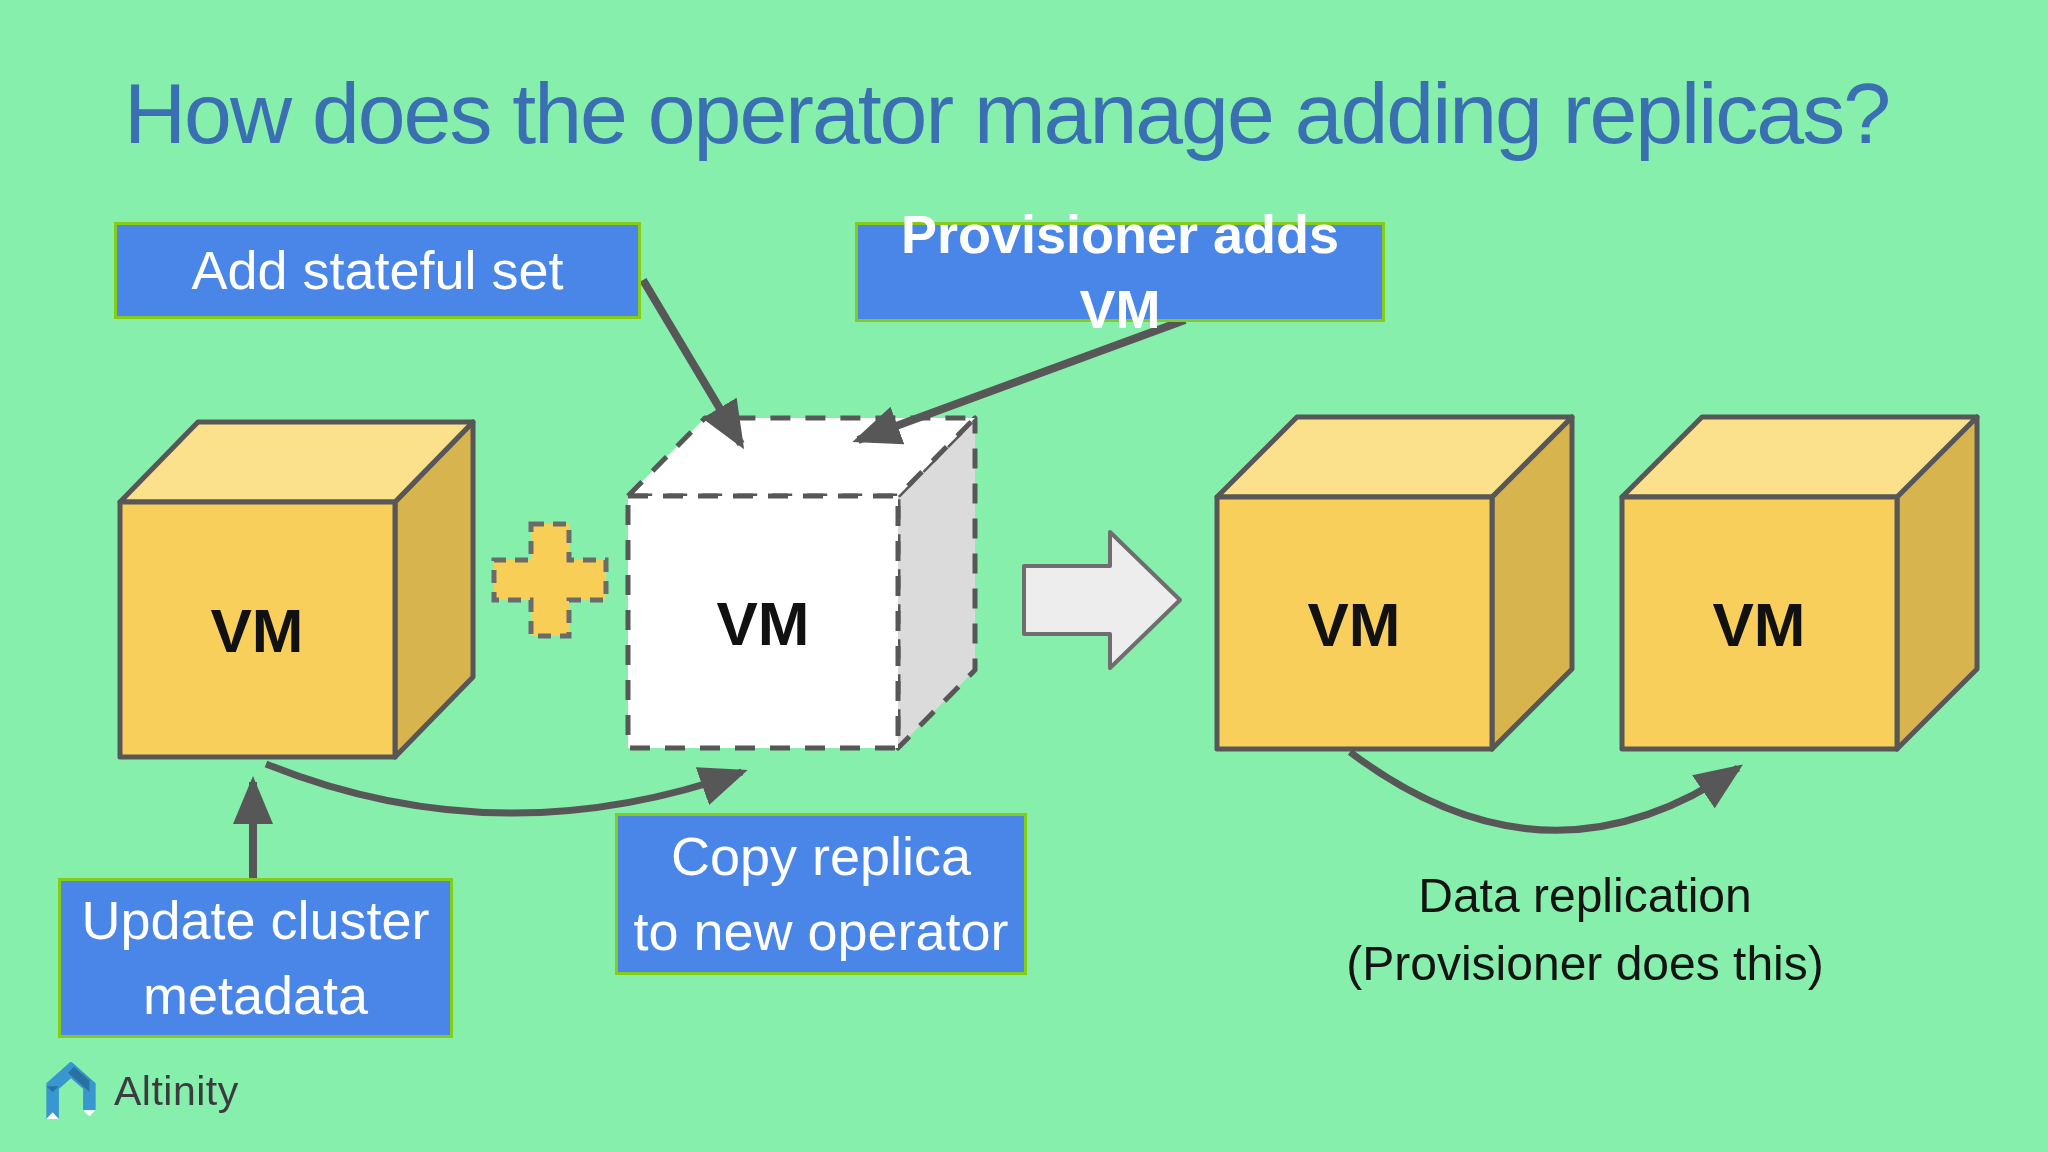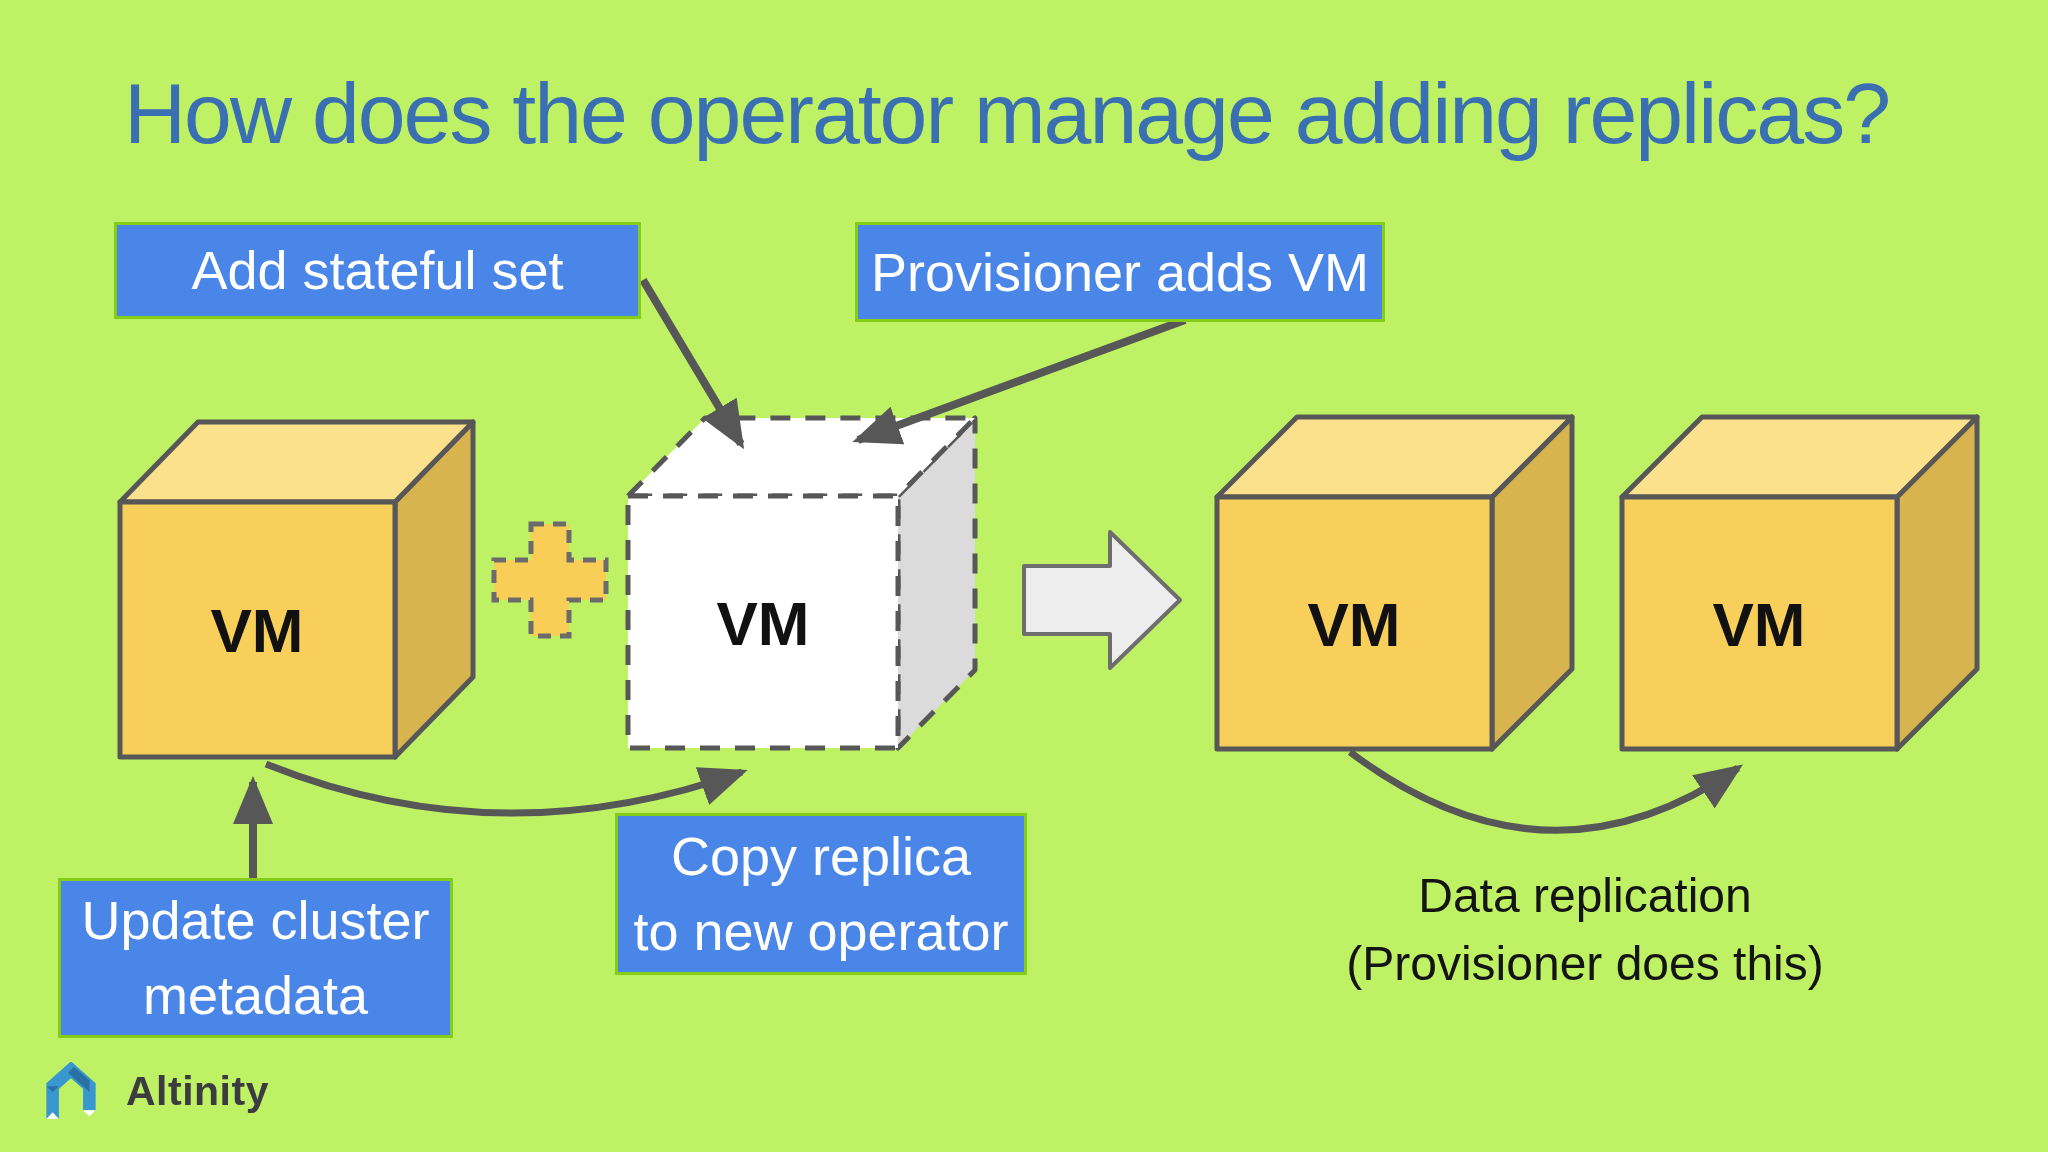--- a/index.html
+++ b/index.html
@@ -1,35 +1,35 @@
 <!DOCTYPE html>
 <html><head>
 <meta charset="utf-8">
 <style>
   html,body{margin:0;padding:0;background:#ffffff;}
   body{width:2048px;height:1152px;position:relative;overflow:hidden;
        font-family:"Liberation Sans", sans-serif;}
-  .slide{position:absolute;inset:0;background:#bef264;}
+  .slide{position:absolute;inset:0;background:#86efac;}
   .title{position:absolute;left:124px;top:64px;width:1800px;
          font-size:86px;font-weight:400;letter-spacing:-2px;
          color:#3A6FB2;white-space:nowrap;}
   svg.diagram{position:absolute;left:0;top:0;width:2048px;height:1152px;}
   .callout{position:absolute;background:#4A86E8;border:3px solid #84cc16;
            color:#ffffff;display:flex;flex-direction:column;align-items:center;
            justify-content:center;text-align:center;font-size:54px;line-height:1.38;}
   .callout span{display:block;}
   #co-add{left:114px;top:222px;width:521px;height:91px;}
-  #co-prov{left:855px;top:222px;width:524px;height:94px;}
+  #co-prov{left:855px;top:222px;width:524px;height:94px;font-weight:bold;}
   #co-copy{left:615px;top:813px;width:406px;height:156px;}
   #co-upd{left:58px;top:878px;width:389px;height:154px;}
   .caption{position:absolute;left:1185px;top:862px;width:800px;
            text-align:center;font-size:48px;line-height:1.42;color:#141414;}
   .caption span{display:block;}
   .logo{position:absolute;left:42px;top:1062px;display:flex;align-items:center;}
-  .logo .brand{font-size:41px;font-weight:bold;color:#3B3B40;margin-left:26px;
+  .logo .brand{font-size:41px;font-weight:normal;color:#3B3B40;margin-left:14px;
                letter-spacing:0.5px;}
   .vm-label{font-family:"Liberation Sans",sans-serif;font-weight:bold;
             font-size:62px;fill:#111111;text-anchor:middle;}
 </style>
 </head>
 <body>
 
 <div class="slide">
 
   <div class="title">How does the operator manage adding replicas?</div>

